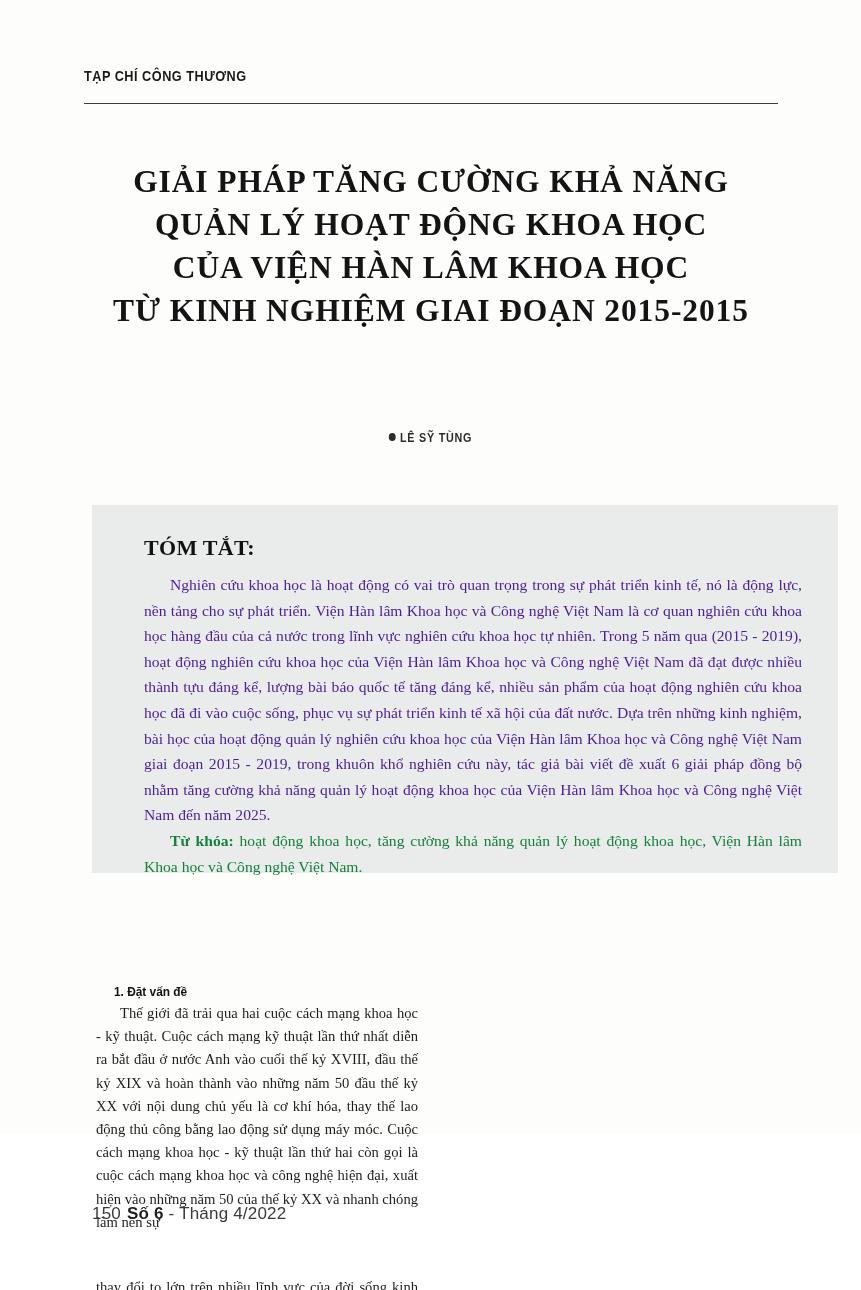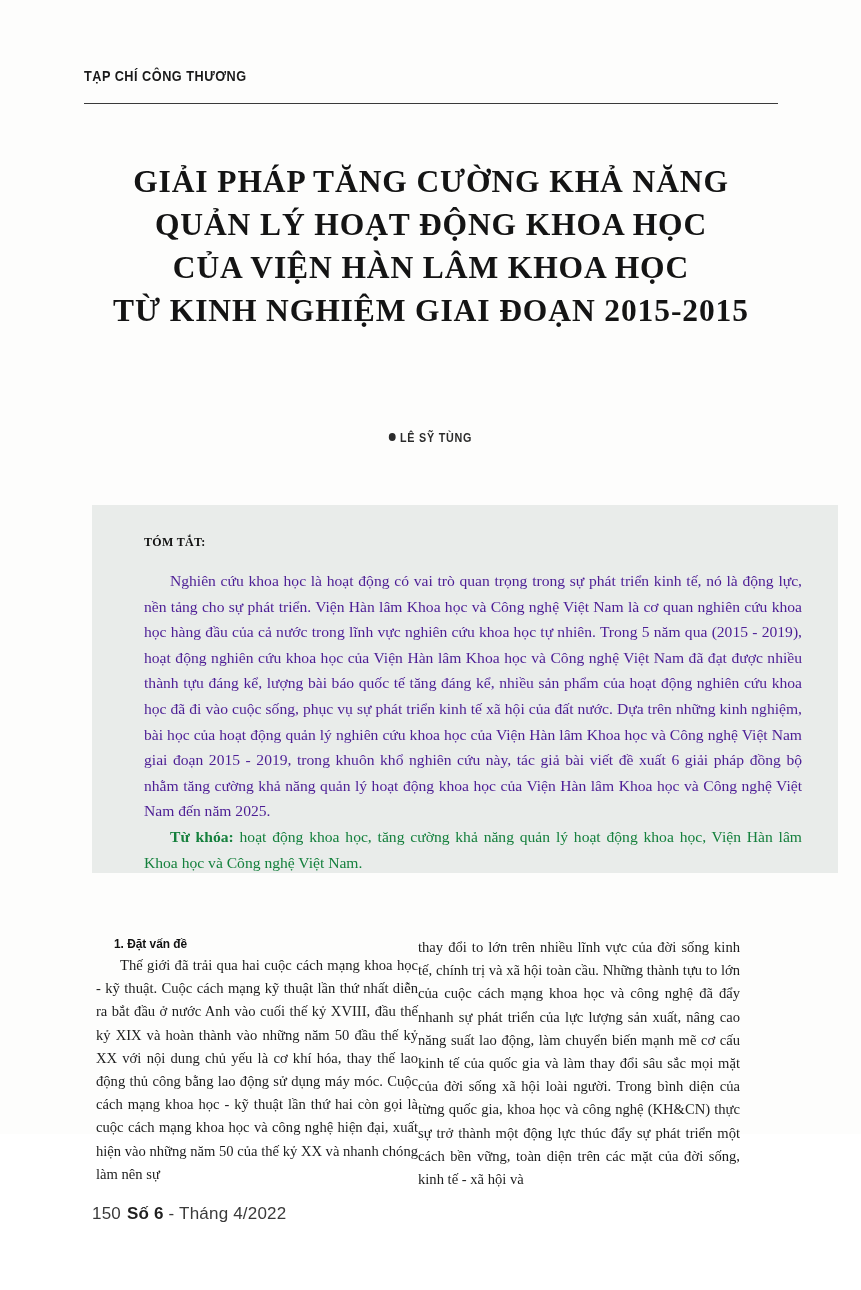--- a/index.html
+++ b/index.html
@@ -105,24 +105,24 @@
     width: 746px;
     height: 368px;
     background: #e9ecea;
   }
   .abstract-inner {
     padding: 30px 36px 0 52px;
   }
   .abstract-heading {
     font-family: "Liberation Serif", "DejaVu Serif", serif;
     font-weight: 700;
-    font-size: 12px;
+    font-size: 22px;
     letter-spacing: 0.3px;
     color: #111;
-    margin-bottom: 18px;
+    margin-bottom: 11px;
   }
   .abstract-para {
     font-size: 15.6px;
     line-height: 25.6px;
     text-align: justify;
     text-indent: 26px;
     color: #4c1d95;
     margin: 0;
     hyphens: none;
   }
@@ -135,24 +135,26 @@
     margin: 0;
   }
   .kw-label {
     font-weight: 700;
   }
 
   
   .columns {
     position: absolute;
     left: 96px;
-    top: 936px;
+    top: 984px;
     width: 686px;
     height: 248px;
     display: flex;
+    gap: 42px;
+    flex-direction: column;
   }
   .col {
     width: 322px;
   }
   .section-heading {
     font-family: "Liberation Sans", "DejaVu Sans", sans-serif;
     font-weight: 700;
     font-size: 13.2px;
     color: #111;
     margin: 0 0 3px 18px;

